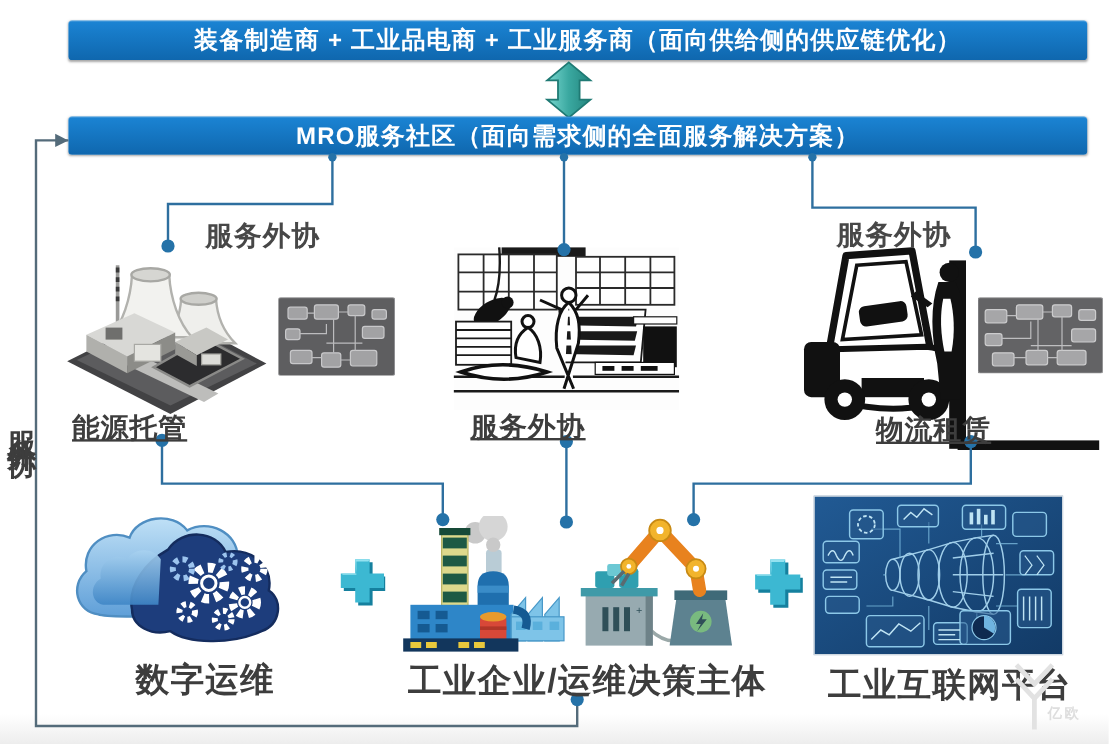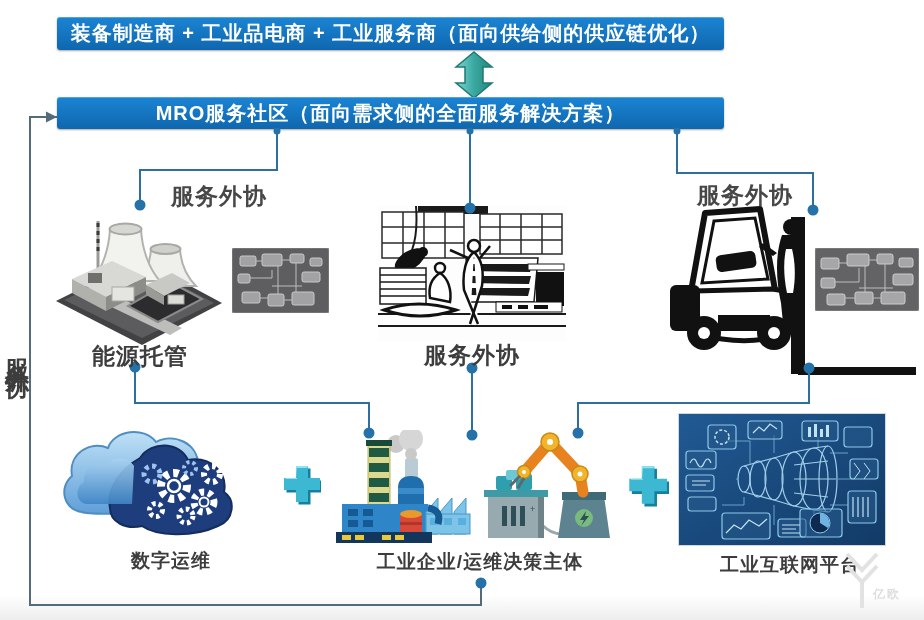--- a/index.html
+++ b/index.html
@@ -3,32 +3,32 @@
 <meta charset="utf-8">
 <style>
   html,body{margin:0;padding:0;background:#fff;}
   #canvas{
     position:relative;width:924px;height:620px;overflow:hidden;
     background:linear-gradient(#ffffff 0 96%, #ededed 100%);
     font-family:"Liberation Sans","DejaVu Sans",sans-serif;
   }
   .abs{position:absolute;}
   .bar{
-    left:57px;width:667px;height:33px;border-radius:3px;
+    left:57px;width:849px;height:33px;border-radius:3px;
     background:linear-gradient(#1b84d4,#0f67ae);
     box-shadow:0 1px 2px rgba(0,0,0,.35), inset 0 1px 0 rgba(255,255,255,.25);
     display:flex;align-items:center;justify-content:center;
     color:#fff;font-size:20px;font-weight:bold;letter-spacing:1px;white-space:nowrap;
   }
   #supply-bar{top:17px;}
   #mro-bar{top:97px;height:32px;}
   .lbl{color:#3d3d3d;font-weight:600;letter-spacing:1px;white-space:nowrap;}
   .branch-lbl{font-size:23px;color:#474747;}
-  .name-lbl{font-size:23px;text-align:center;}
-  .bottom-lbl{font-size:19px;text-align:center;}
+  .name-lbl{font-size:23px;text-decoration:underline;}
+  .bottom-lbl{font-size:28px;text-align:center;}
   #side-outsource{
     left:4px;top:340px;font-size:24px;font-weight:700;color:#3d3d3d;
     writing-mode:vertical-rl;text-orientation:upright;letter-spacing:5px;line-height:26px;
   }
   #watermark{left:845px;top:550px;width:78px;height:66px;}
   #watermark .wm-text{position:absolute;left:28px;top:36px;font-size:12px;font-weight:bold;color:#dedede;letter-spacing:2px;}
   svg{display:block;}
 </style>
 </head>
 <body>
@@ -399,20 +399,21 @@
   <div class="abs lbl branch-lbl" style="left:171px;top:181px;">服务外协</div>
 
   <div class="abs lbl branch-lbl" style="left:697px;top:180px;">服务外协</div>
 
   <div id="side-outsource" class="abs">服务外协</div>
 
   <div class="abs lbl name-lbl" style="left:60px;top:341px;width:160px;">能源托管</div>
 
   <div class="abs lbl name-lbl" style="left:392px;top:340px;width:160px;">服务外协</div>
 
+  <div class="abs lbl name-lbl" style="left:730px;top:343px;width:160px;">物流租赁</div>
 
   <div class="abs lbl bottom-lbl" style="left:81px;top:548px;width:180px;">数字运维</div>
 
   <div class="abs lbl bottom-lbl" style="left:340px;top:549px;width:280px;">工业企业/运维决策主体</div>
 
   <div class="abs lbl bottom-lbl" style="left:690px;top:552px;width:200px;">工业互联网平台</div>
 
   <div id="watermark" class="abs">
     <svg width="34" height="60" viewBox="0 0 34 60" style="position:absolute;left:0;top:0;">
       <g stroke="#e2e2e2" stroke-width="4" fill="none">

